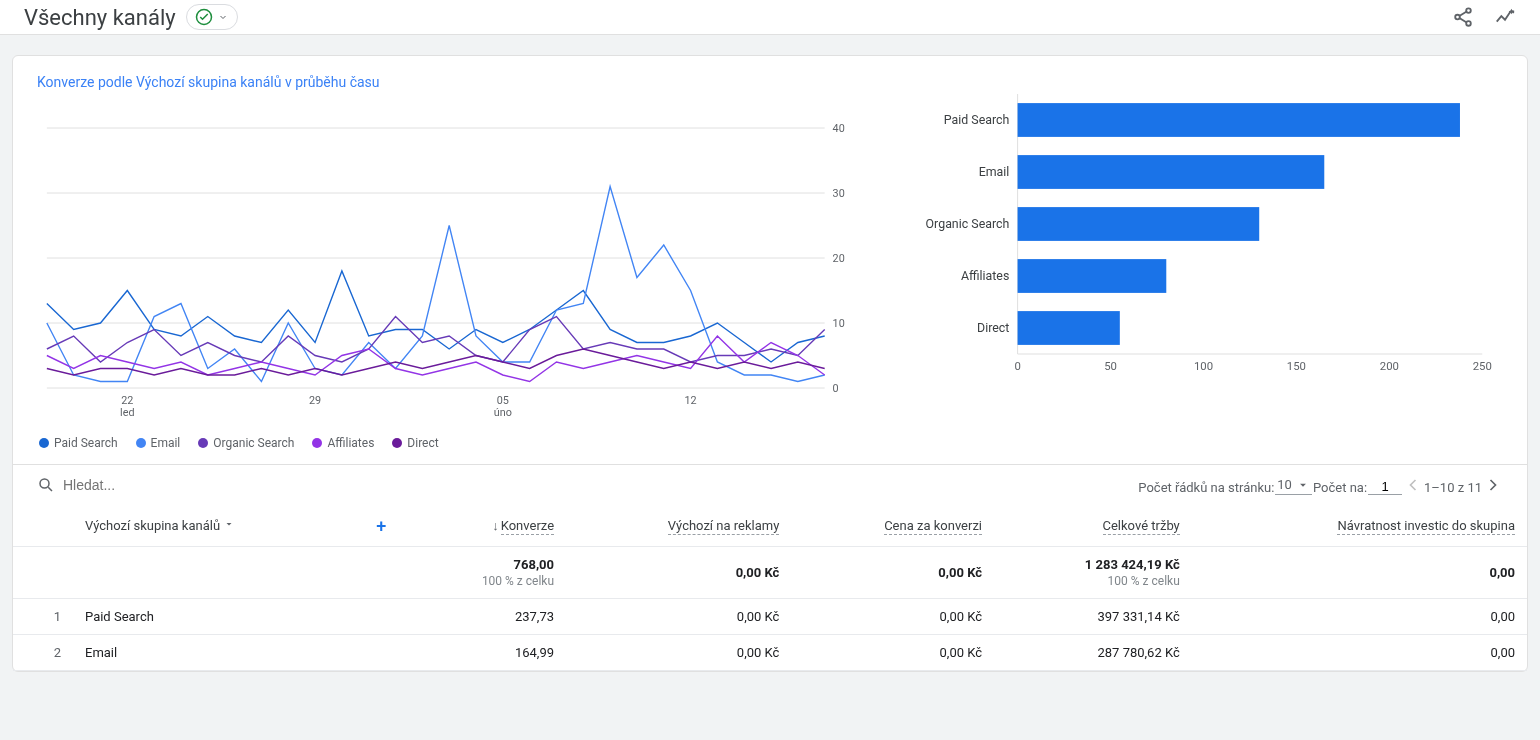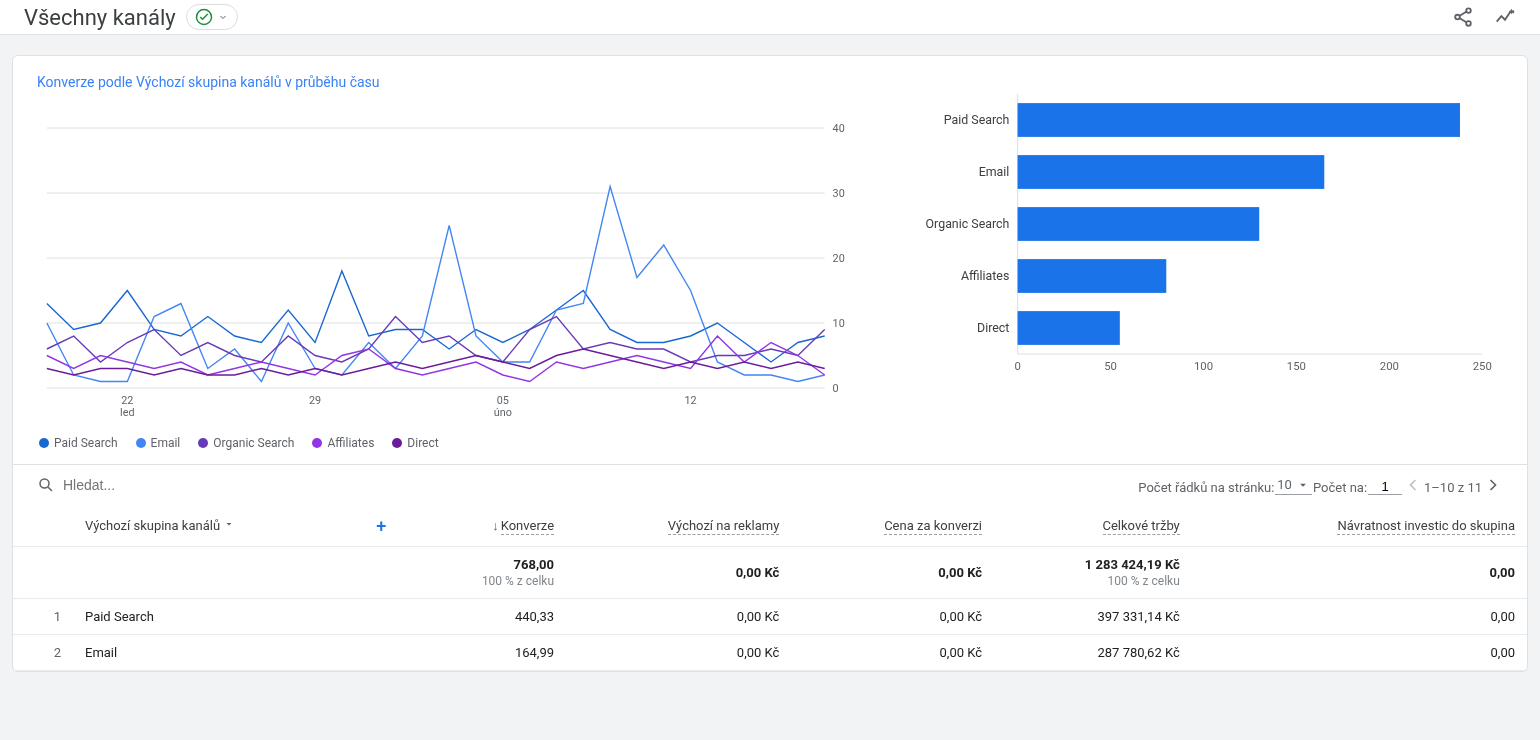--- a/index.html
+++ b/index.html
@@ -222,21 +222,21 @@
           <td class="dim"></td>
           <td><b>768,00</b><span class="sub">100 % z celku</span></td>
           <td><b>0,00 Kč</b></td>
           <td><b>0,00 Kč</b></td>
           <td><b>1 283 424,19 Kč</b><span class="sub">100 % z celku</span></td>
           <td><b>0,00</b></td>
         </tr>
         <tr>
           <td class="idx">1</td>
           <td class="dim">Paid Search</td>
-          <td>440,33</td>
+          <td>237,73</td>
           <td>0,00 Kč</td>
           <td>0,00 Kč</td>
           <td>397 331,14 Kč</td>
           <td>0,00</td>
         </tr>
         <tr>
           <td class="idx">2</td>
           <td class="dim">Email</td>
           <td>164,99</td>
           <td>0,00 Kč</td>

